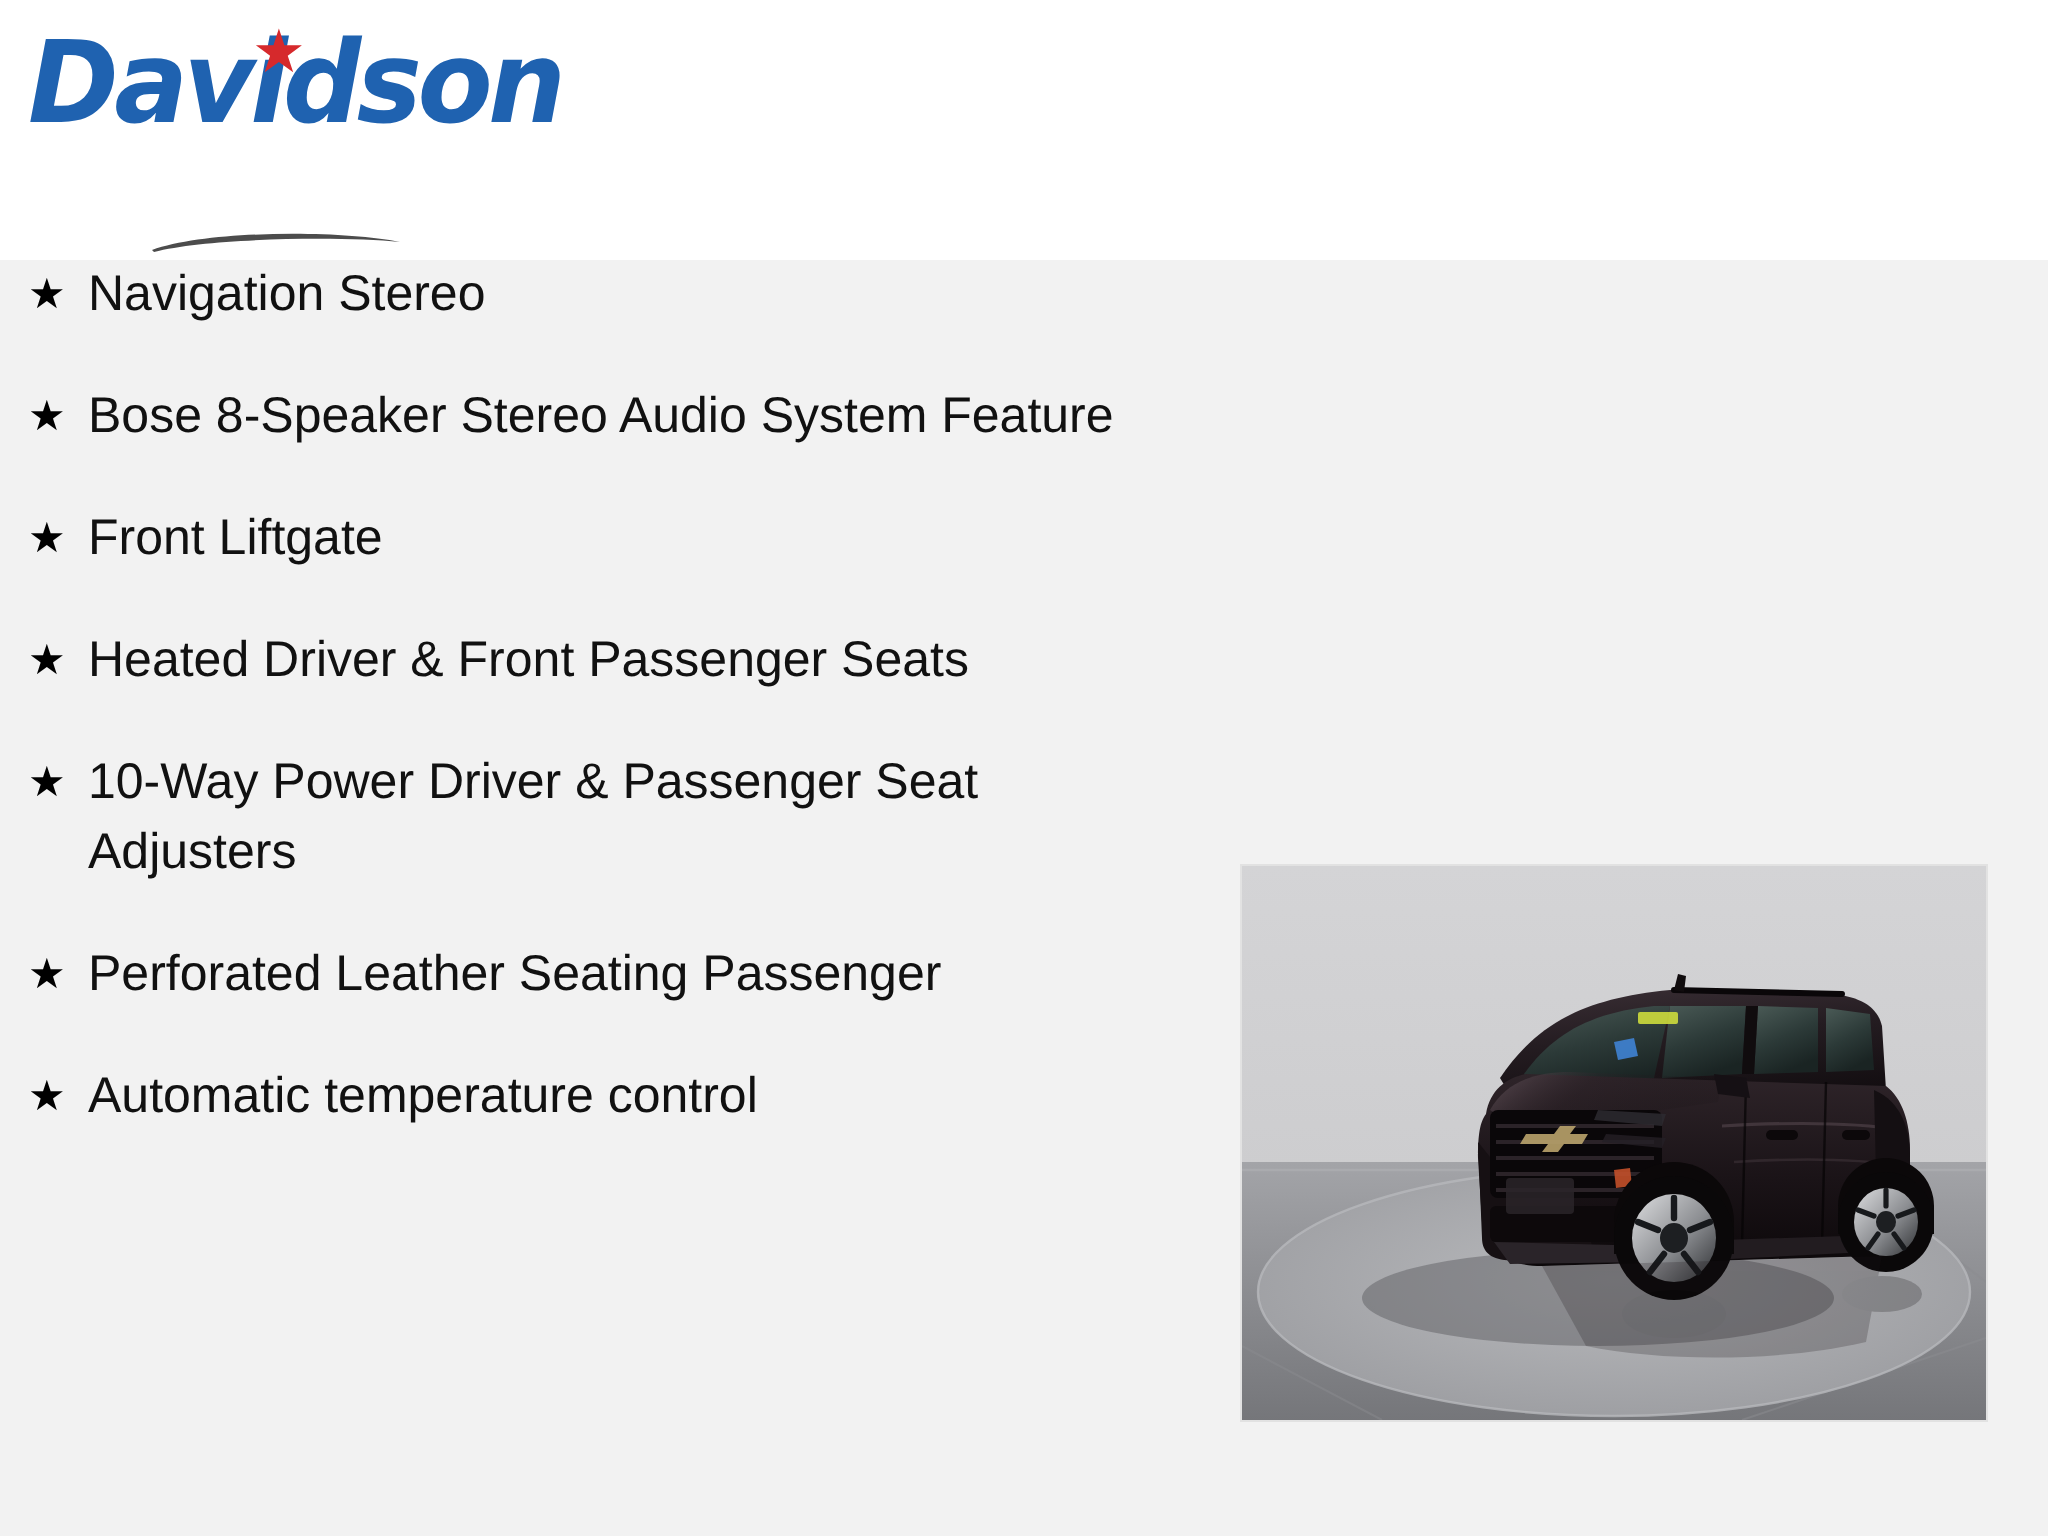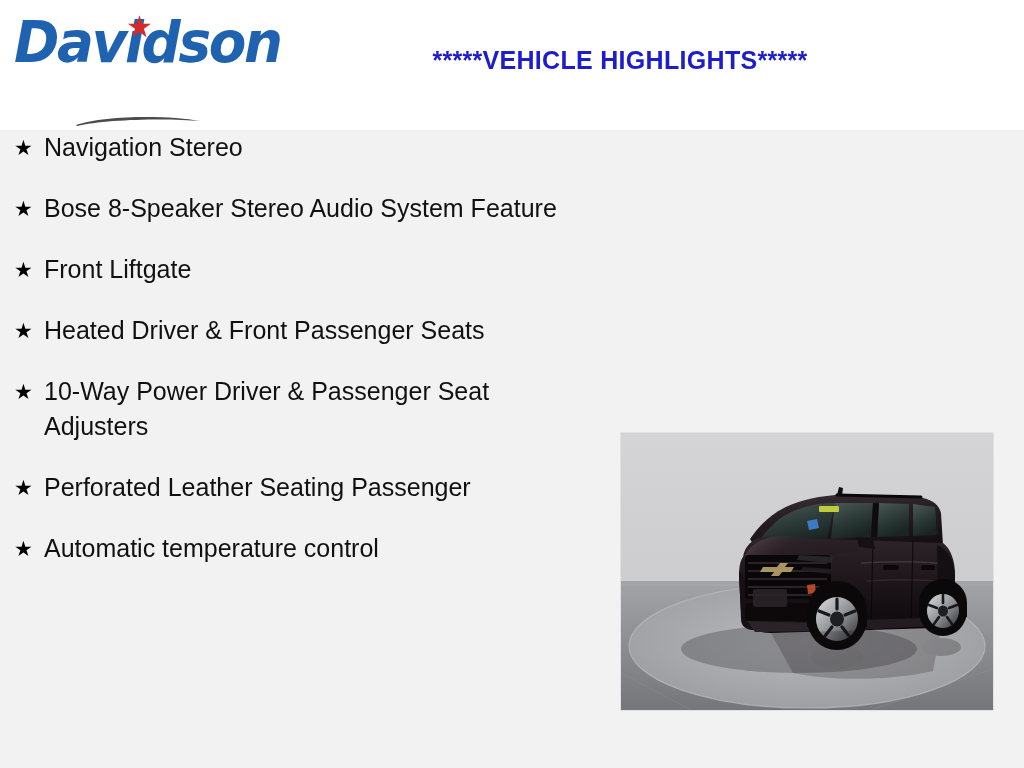--- a/index.html
+++ b/index.html
@@ -160,21 +160,20 @@
     <div class="logo">
       <span class="logo-word">Davidson</span>
       <span class="logo-star">★</span>
       <span class="logo-swoosh">
         <svg width="128" height="13" viewBox="0 0 128 13">
           <path d="M2 11 C 30 1, 96 1, 126 7 C 96 4, 30 5, 3 12 Z" fill="#4c4c4c"></path>
         </svg>
       </span>
     </div>
 
-    <div class="header-title">*****VEHICLE HIGHLIGHTS*****</div>
   </div>
 
   <div class="body-area">
 
     <ul class="highlights">
       <li class="hl-item">
         <span class="hl-bullet">★</span>
         <span class="hl-text">Navigation Stereo</span>
       </li>
       <li class="hl-item">

